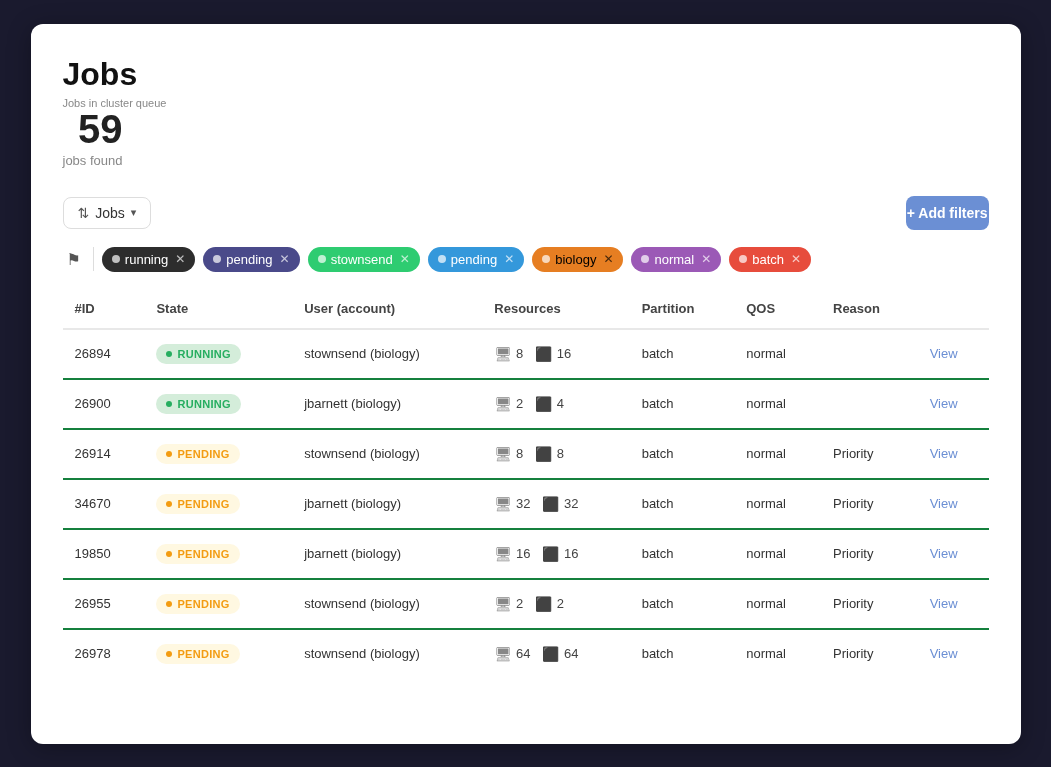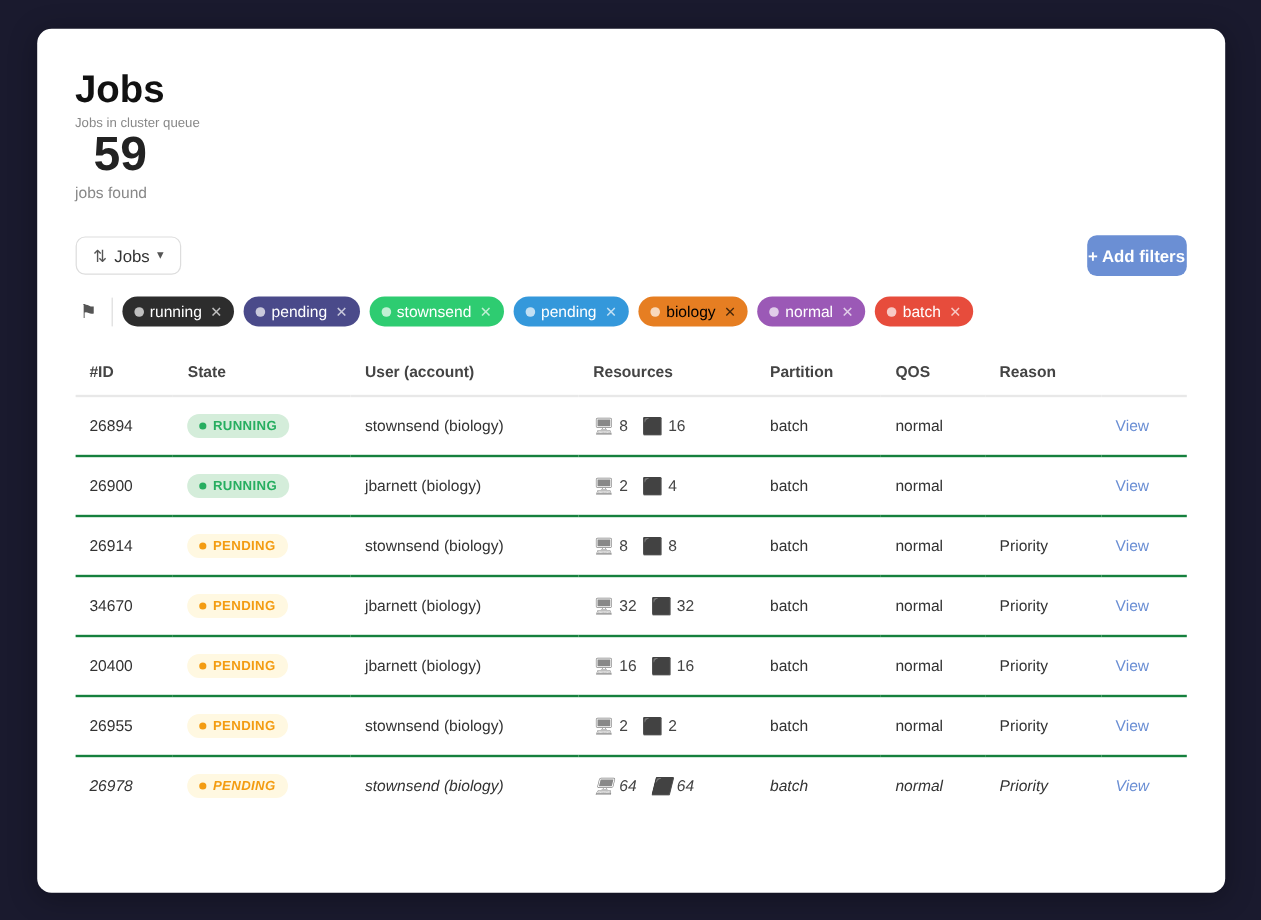--- a/index.html
+++ b/index.html
@@ -147,21 +147,21 @@
       font-weight: 600;
       color: #444;
       margin-top: 32px;
     }
     td {
       padding: 14px 12px;
       font-size: 13px;
       color: #333;
       border-bottom: 2px solid #15803d;
     }
-    tr:last-child td { border-bottom: none; font-style: italic; }
+    tr:last-child td { border-bottom: none; }
     .badge {
       display: inline-flex;
       align-items: center;
       gap: 5px;
       padding: 4px 10px;
       border-radius: 12px;
       font-size: 11px;
       font-weight: 700;
       letter-spacing: 0.3px;
     }
@@ -375,21 +375,21 @@
           <span>32</span>
         </div>
       </div>
     </td>
     <td>batch</td>
     <td>normal</td>
     <td>Priority</td>
     <td><a class="view-link">View</a></td>
   </tr>
         <tr>
-    <td class="id-cell">20400</td>
+    <td class="id-cell">19850</td>
     <td>
       <span class="badge badge-pending">
         <span class="badge-dot"></span>
         PENDING
       </span>
     </td>
     <td>jbarnett (biology)</td>
     <td>
       <div class="resource-cell">
         <div class="resource-item">

